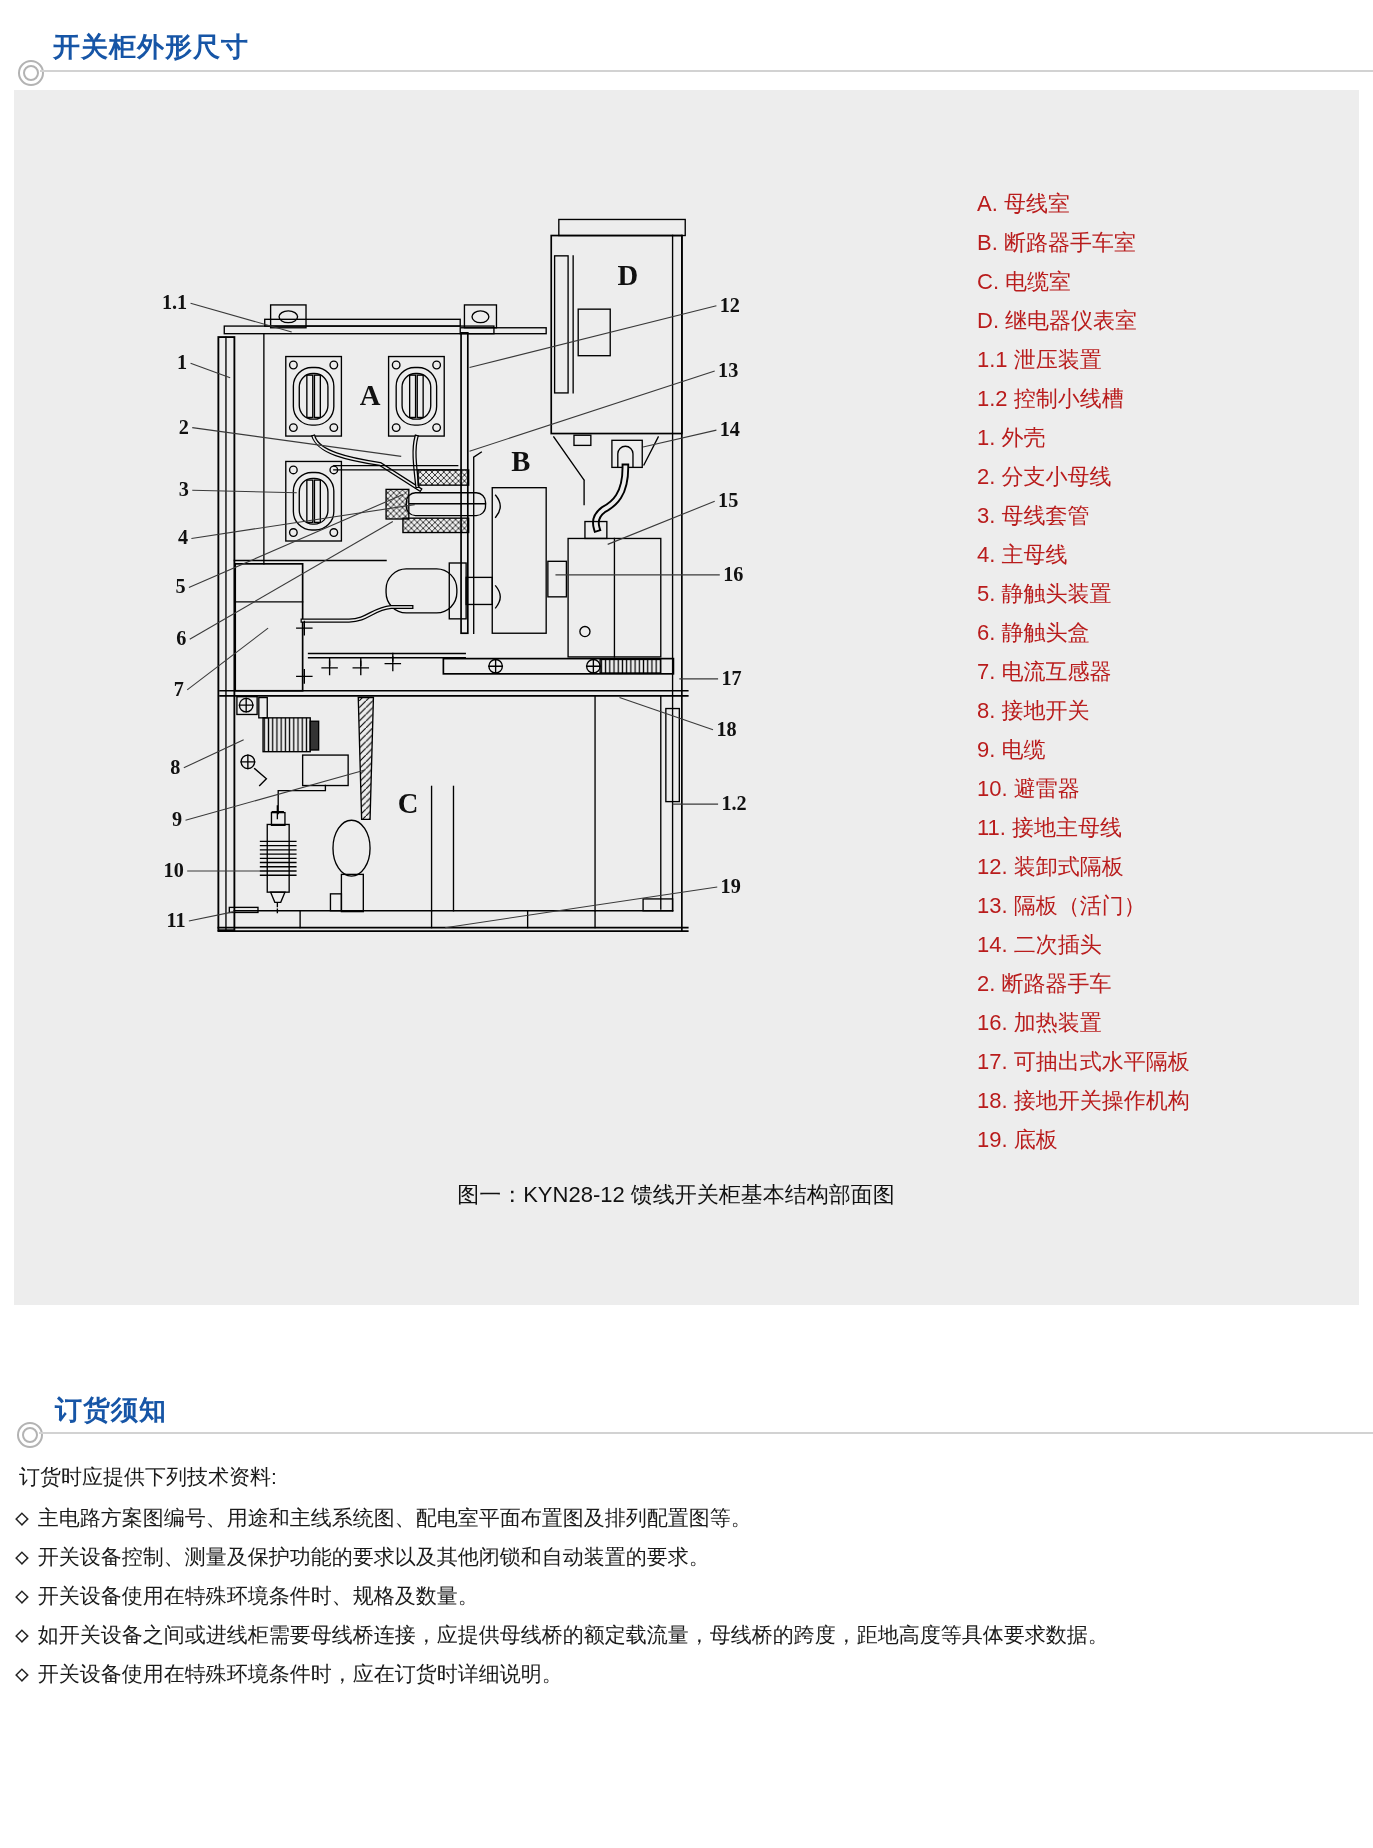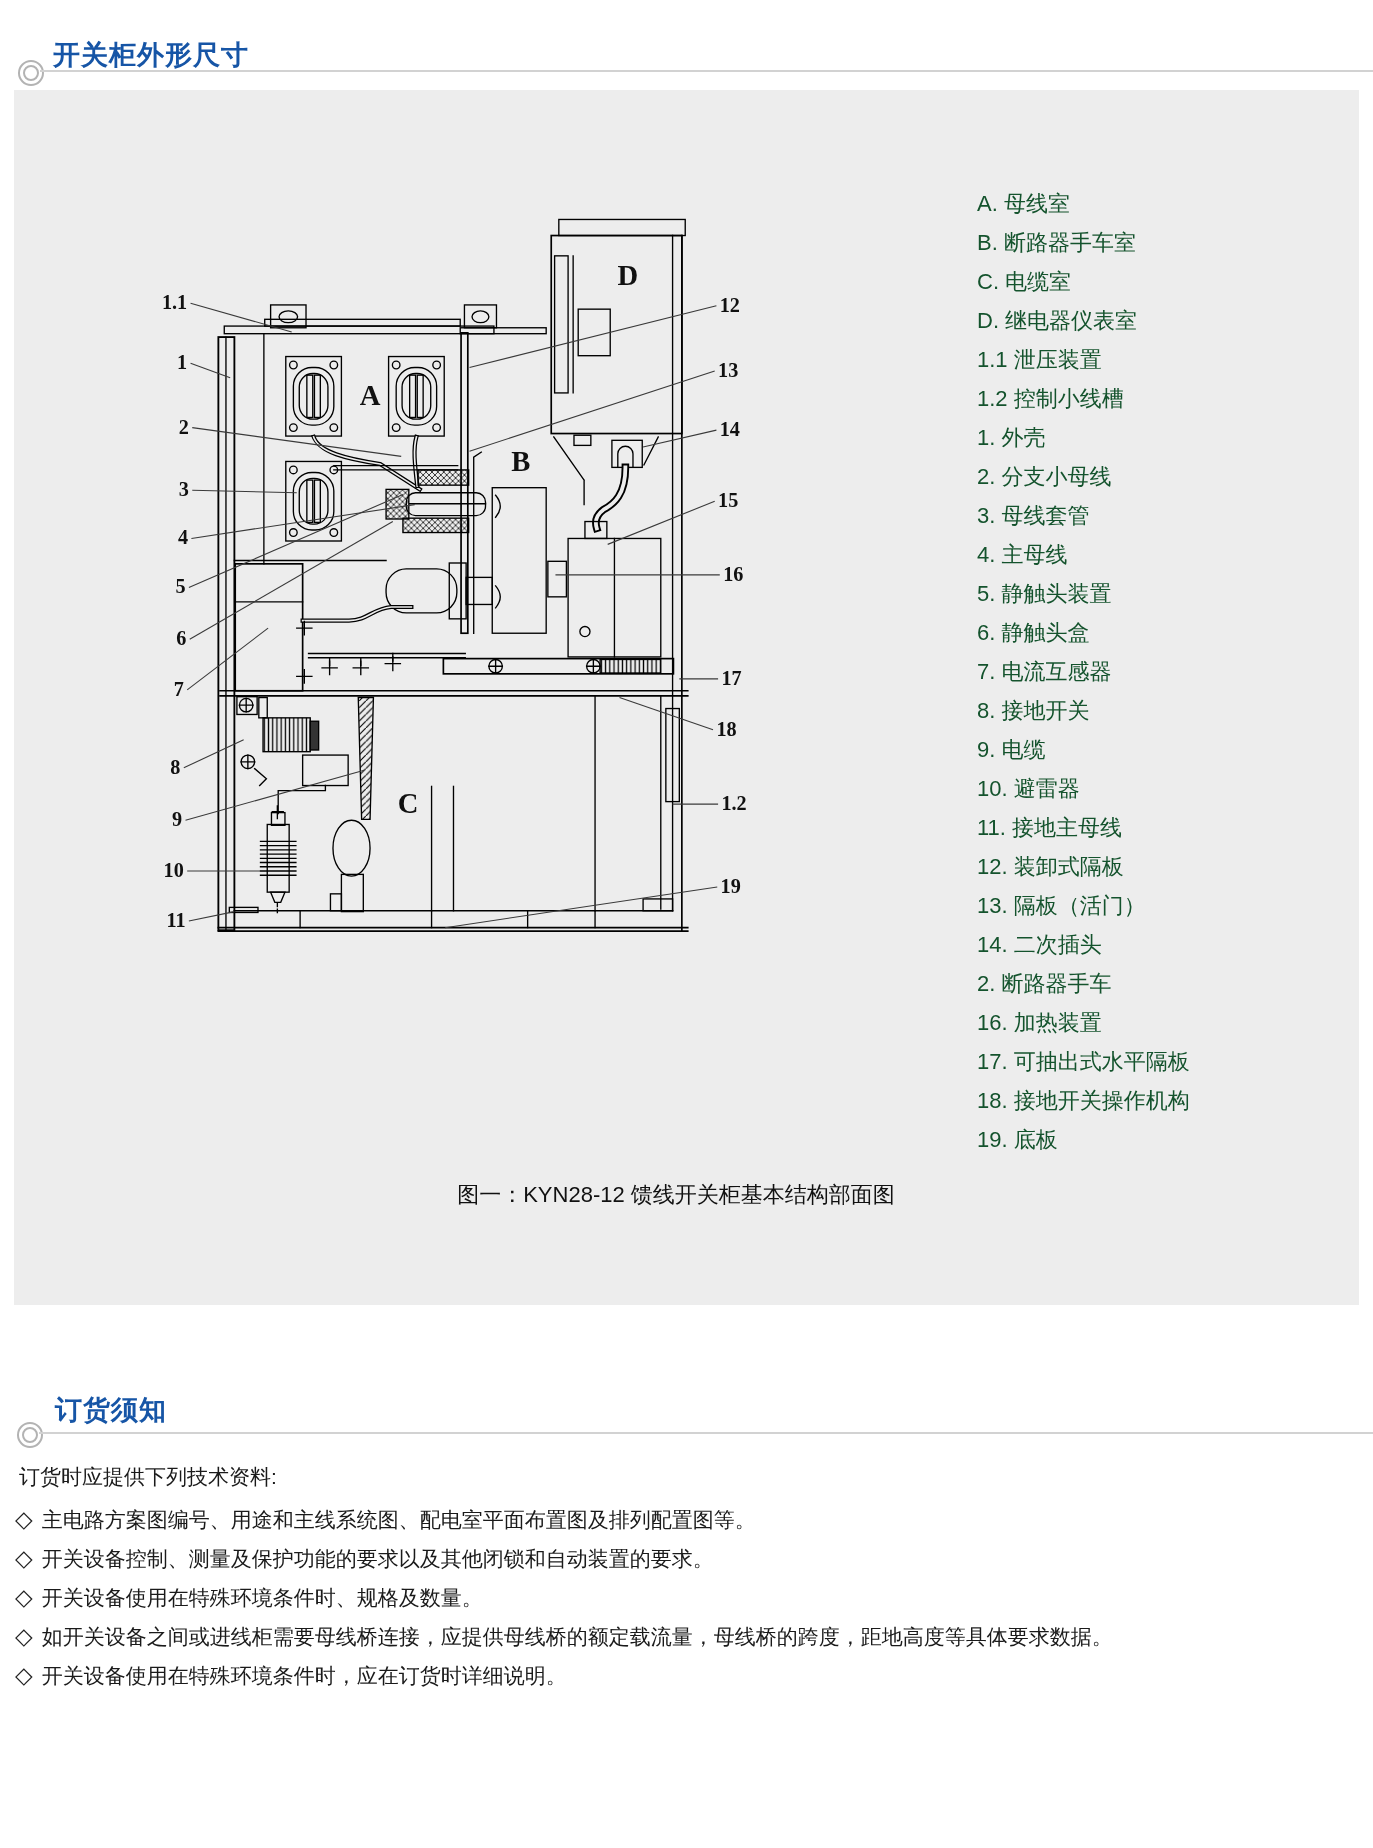--- a/index.html
+++ b/index.html
@@ -3,41 +3,41 @@
 <meta charset="utf-8">
 <style>
   html,body{margin:0;padding:0;background:#fff;}
   body{width:1373px;height:1848px;position:relative;font-family:"Liberation Sans",sans-serif;color:#1a1a1a;}
   .page{position:absolute;inset:0;background:#fff;overflow:hidden;}
   .hdr-title{position:absolute;font-size:27px;font-weight:bold;color:#1655a6;letter-spacing:1px;white-space:nowrap;}
   .hdr-rule{position:absolute;height:2px;background:#d2d2d2;}
   .hdr-ring{position:absolute;width:22px;height:22px;border:2px solid #b3b3b3;border-radius:50%;display:flex;align-items:center;justify-content:center;background:#fff;}
   .hdr-ring i{display:block;width:12px;height:12px;border:2px solid #b3b3b3;border-radius:50%;}
   .panel{position:absolute;left:14px;top:90px;width:1345px;height:1215px;background:#ededed;}
-  .legend{position:absolute;left:963px;top:94px;font-size:22px;line-height:39px;color:#14532d;white-space:nowrap;}
+  .legend{position:absolute;left:963px;top:94px;font-size:22px;line-height:39px;color:#b91c1c;white-space:nowrap;}
   .caption{position:absolute;left:312px;top:1090px;width:700px;text-align:center;font-size:22px;color:#111;white-space:nowrap;}
   .diagram-svg{position:absolute;left:126px;top:110px;}
   .ordering{position:absolute;left:15px;top:1460px;width:1340px;}
   .ordering .intro{font-size:21px;line-height:26px;margin:4px;}
   .order-list{margin-top:10px;}
-  .order-line{font-size:21px;line-height:38px;white-space:nowrap;}
+  .order-line{font-size:21px;line-height:38px;white-space:nowrap;font-family:Liberation Mono, monospace;}
   .diamond{font-size:23px;margin-right:9px;color:#222;}
   svg text{font-family:"Liberation Serif",serif;}
   .callout{font-size:24px;font-weight:bold;fill:#111;}
   .room{font-size:34px;font-weight:bold;fill:#111;}
 </style>
 </head>
 <body>
 
 <div class="page">
 
   <div class="hdr-ring" style="left:18px;top:60px;">
       <i></i>
     </div>
-  <div class="hdr-title" style="left:53px;top:37px;">开关柜外形尺寸</div>
+  <div class="hdr-title" style="left:53px;top:29px;">开关柜外形尺寸</div>
   <div class="hdr-rule" style="left:40px;top:70px;width:1333px;"></div>
 
   <div class="panel">
 
     <svg class="diagram-svg" width="750" height="880" viewBox="140 200 890 1040" preserveAspectRatio="none">
       <defs>
         <pattern id="xh" width="7" height="7" patternUnits="userSpaceOnUse">
           <path d="M0,7 L7,0 M0,0 L7,7" stroke="#000" stroke-width="0.9"></path>
         </pattern>
         <pattern id="dh" width="8" height="8" patternUnits="userSpaceOnUse">

